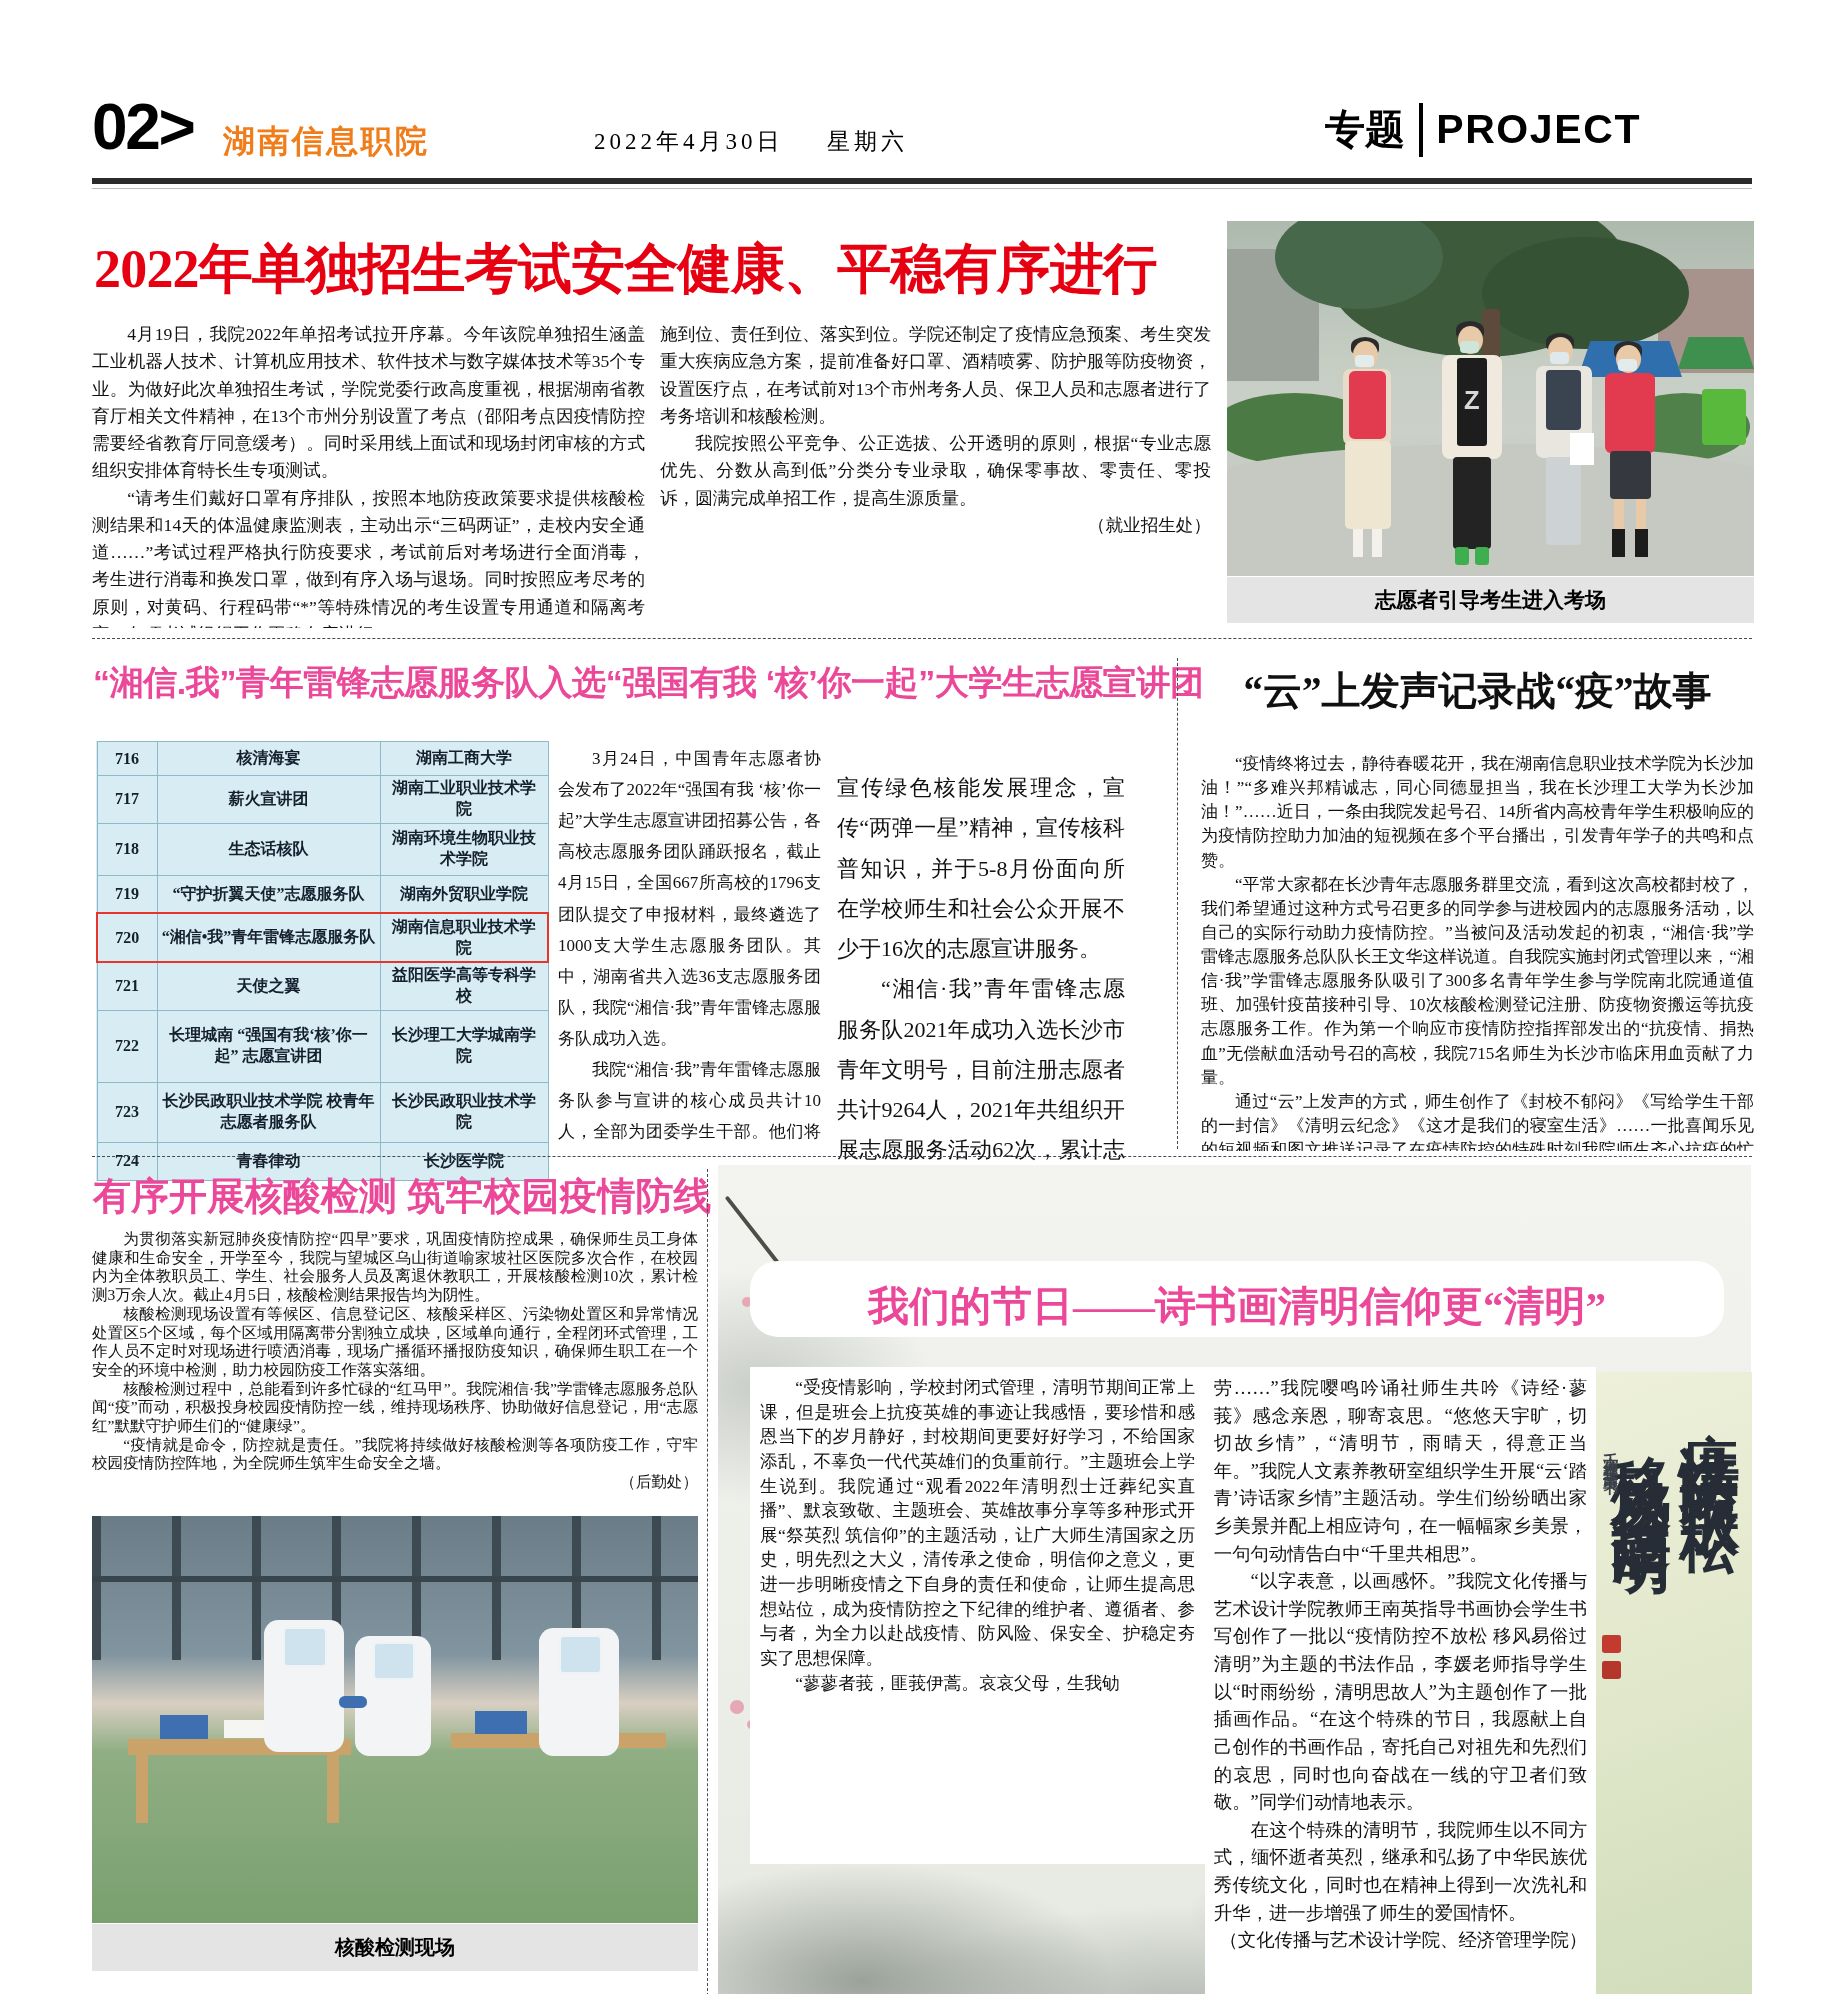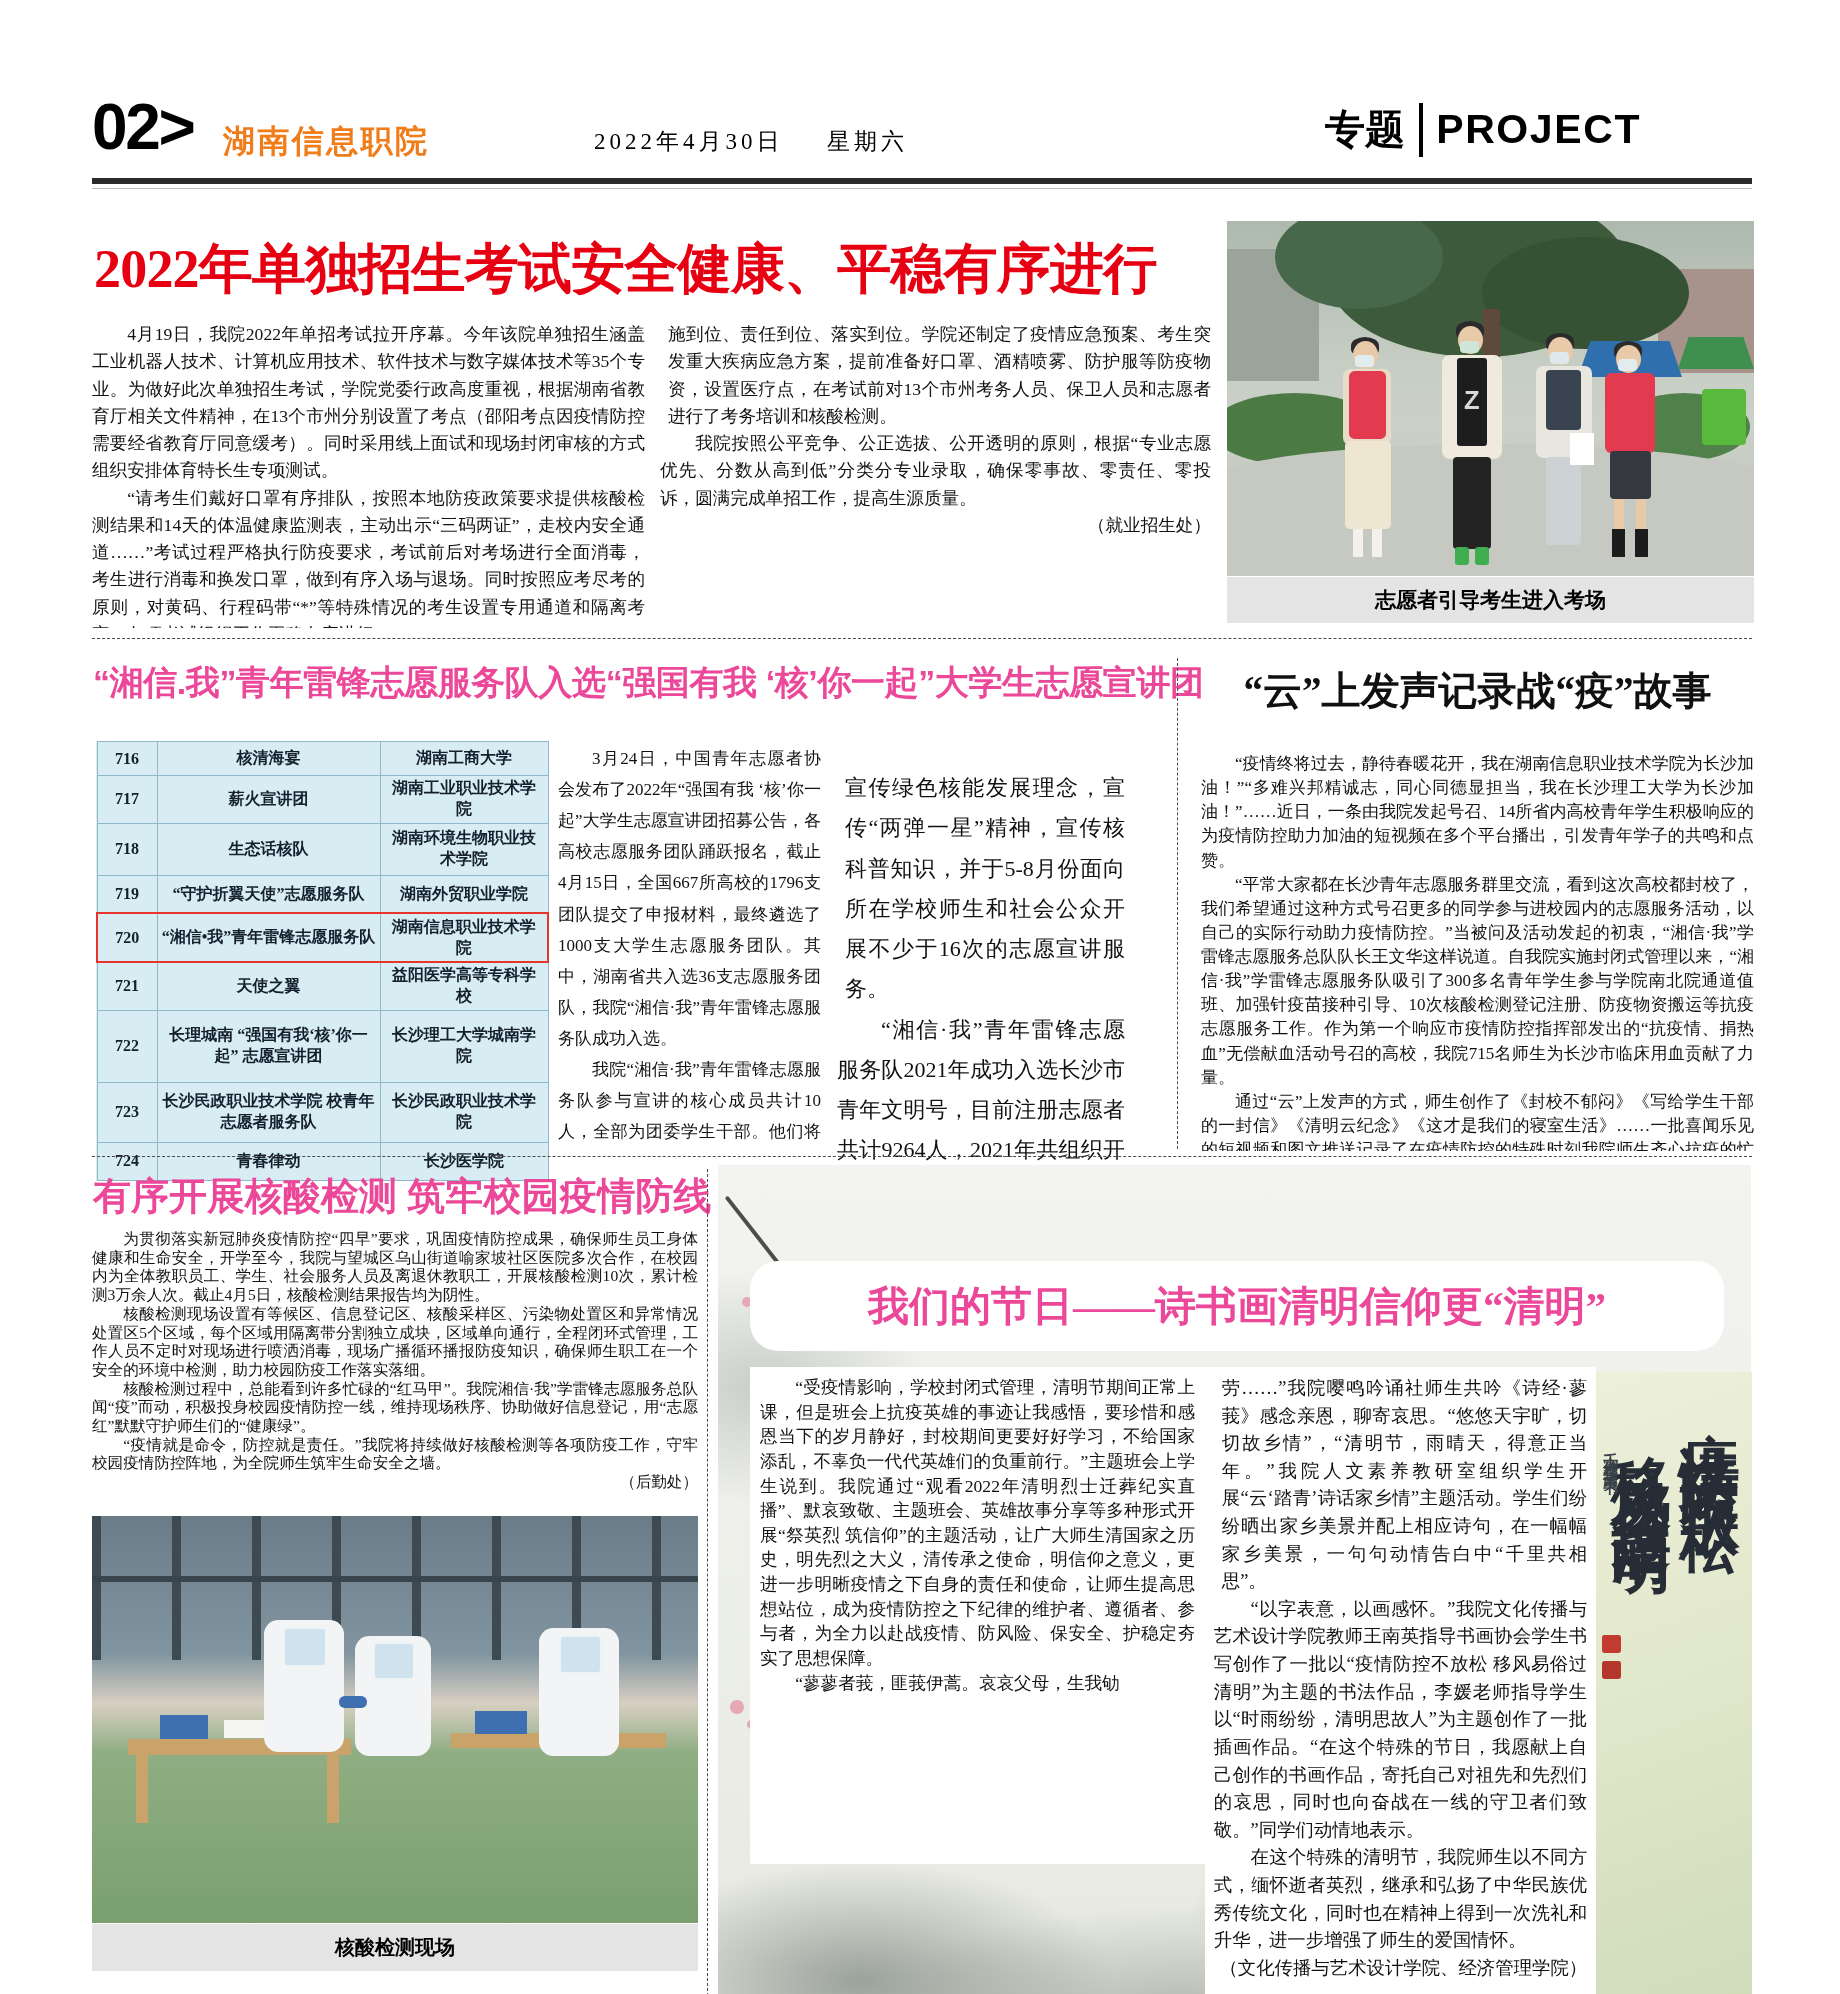--- a/index.html
+++ b/index.html
@@ -1,21 +1,21 @@
 <!DOCTYPE html>
 <html style="font-size:6.4px"><head>
 <meta charset="utf-8">
 <style>
   html,body{margin:0;padding:0;background:#888;}
   .page{position:relative;width:1841px;height:2569px;background:#ffffff;overflow:hidden;
         font-family:"Liberation Serif",serif;color:#111;}
   .abs{position:absolute;}
   .txt{text-align:justify;overflow:hidden;}
   .txt p{margin:0;text-indent:2em;}
-  .txt p.ni{text-indent:0;margin-left:8px;}
+  .txt p.ni{text-indent:0;}
   .txt p.byline{text-indent:0;text-align:right;}
   .hl-black{font-weight:700;color:#ec4899;font-family:"Liberation Sans",sans-serif;white-space:nowrap;}
   .hl-red{font-weight:700;color:#e60012;white-space:nowrap;font-family:"Liberation Serif",serif;}
   .hdash{border-top:1.6px dashed #4a4a4a;height:0;}
   .vdash{border-left:1.6px dashed #4a4a4a;width:0;}
   .caption-bar{background:#e4e4e4;text-align:center;font-family:"Liberation Sans",sans-serif;
                font-weight:700;color:#000;overflow:hidden;}
   
   .pageno{font-family:"Liberation Sans",sans-serif;font-weight:800;font-size:64px;letter-spacing:-2.4px;color:#000;}
   .masthead{font-weight:800;font-size:32px;color:#f07d1a;letter-spacing:2.4px;}
@@ -276,21 +276,21 @@
 
   <div class="abs vdash" style="left:707px;top:1169px;height:842px;"></div>
 
   <div class="abs painting" style="left:718px;top:1165px;width:1033px;height:850px;">
     <div class="branch abs" style="left:-24px;top:96px;"></div>
     <div class="blossom abs" style="left:24px;top:132px;"></div>
     <div class="blossom abs" style="left:12px;top:535px;width:13.6px;height:13.6px;"></div>
     <div class="blossom abs" style="left:29px;top:555px;width:8.8px;height:8.8px;"></div>
   </div>
 
-  <div class="abs panel" style="left:750px;top:1261px;width:974px;height:90px;border-radius:28px;">
+  <div class="abs panel" style="left:750px;top:1261px;width:974px;height:76px;border-radius:28px;">
     <div class="hl-black" style="font-size:41px;text-align:center;line-height:90px;font-family:'Liberation Serif',serif;font-weight:800;">我们的节日——诗书画清明信仰更“清明”</div>
   </div>
 
   <div class="abs panel txt" style="left:750px;top:1367px;width:455px;height:497px;padding:8px 10px;box-sizing:border-box;font-size:17.6px;line-height:1.4;">
     <p>“受疫情影响，学校封闭式管理，清明节期间正常上课，但是班会上抗疫英雄的事迹让我感悟，要珍惜和感恩当下的岁月静好，封校期间更要好好学习，不给国家添乱，不辜负一代代英雄们的负重前行。”主题班会上学生说到。我院通过“观看2022年清明烈士迁葬纪实直播”、默哀致敬、主题班会、英雄故事分享等多种形式开展“祭英烈 筑信仰”的主题活动，让广大师生清国家之历史，明先烈之大义，清传承之使命，明信仰之意义，更进一步明晰疫情之下自身的责任和使命，让师生提高思想站位，成为疫情防控之下纪律的维护者、遵循者、参与者，为全力以赴战疫情、防风险、保安全、护稳定夯实了思想保障。</p>
     <p>“蓼蓼者莪，匪莪伊蒿。哀哀父母，生我劬</p>
   </div>
   <div class="abs panel txt" style="left:1205px;top:1367px;width:391px;height:646px;padding:8px 8.8px;box-sizing:border-box;font-size:18.4px;line-height:1.5;">
     <p class="ni">劳……”我院嘤鸣吟诵社师生共吟《诗经·蓼莪》感念亲恩，聊寄哀思。“悠悠天宇旷，切切故乡情”，“清明节，雨晴天，得意正当年。”我院人文素养教研室组织学生开展“云‘踏青’诗话家乡情”主题活动。学生们纷纷晒出家乡美景并配上相应诗句，在一幅幅家乡美景，一句句动情告白中“千里共相思”。</p>
     <p>“以字表意，以画感怀。”我院文化传播与艺术设计学院教师王南英指导书画协会学生书写创作了一批以“疫情防控不放松 移风易俗过清明”为主题的书法作品，李媛老师指导学生以“时雨纷纷，清明思故人”为主题创作了一批插画作品。“在这个特殊的节日，我愿献上自己创作的书画作品，寄托自己对祖先和先烈们的哀思，同时也向奋战在一线的守卫者们致敬。”同学们动情地表示。</p>

